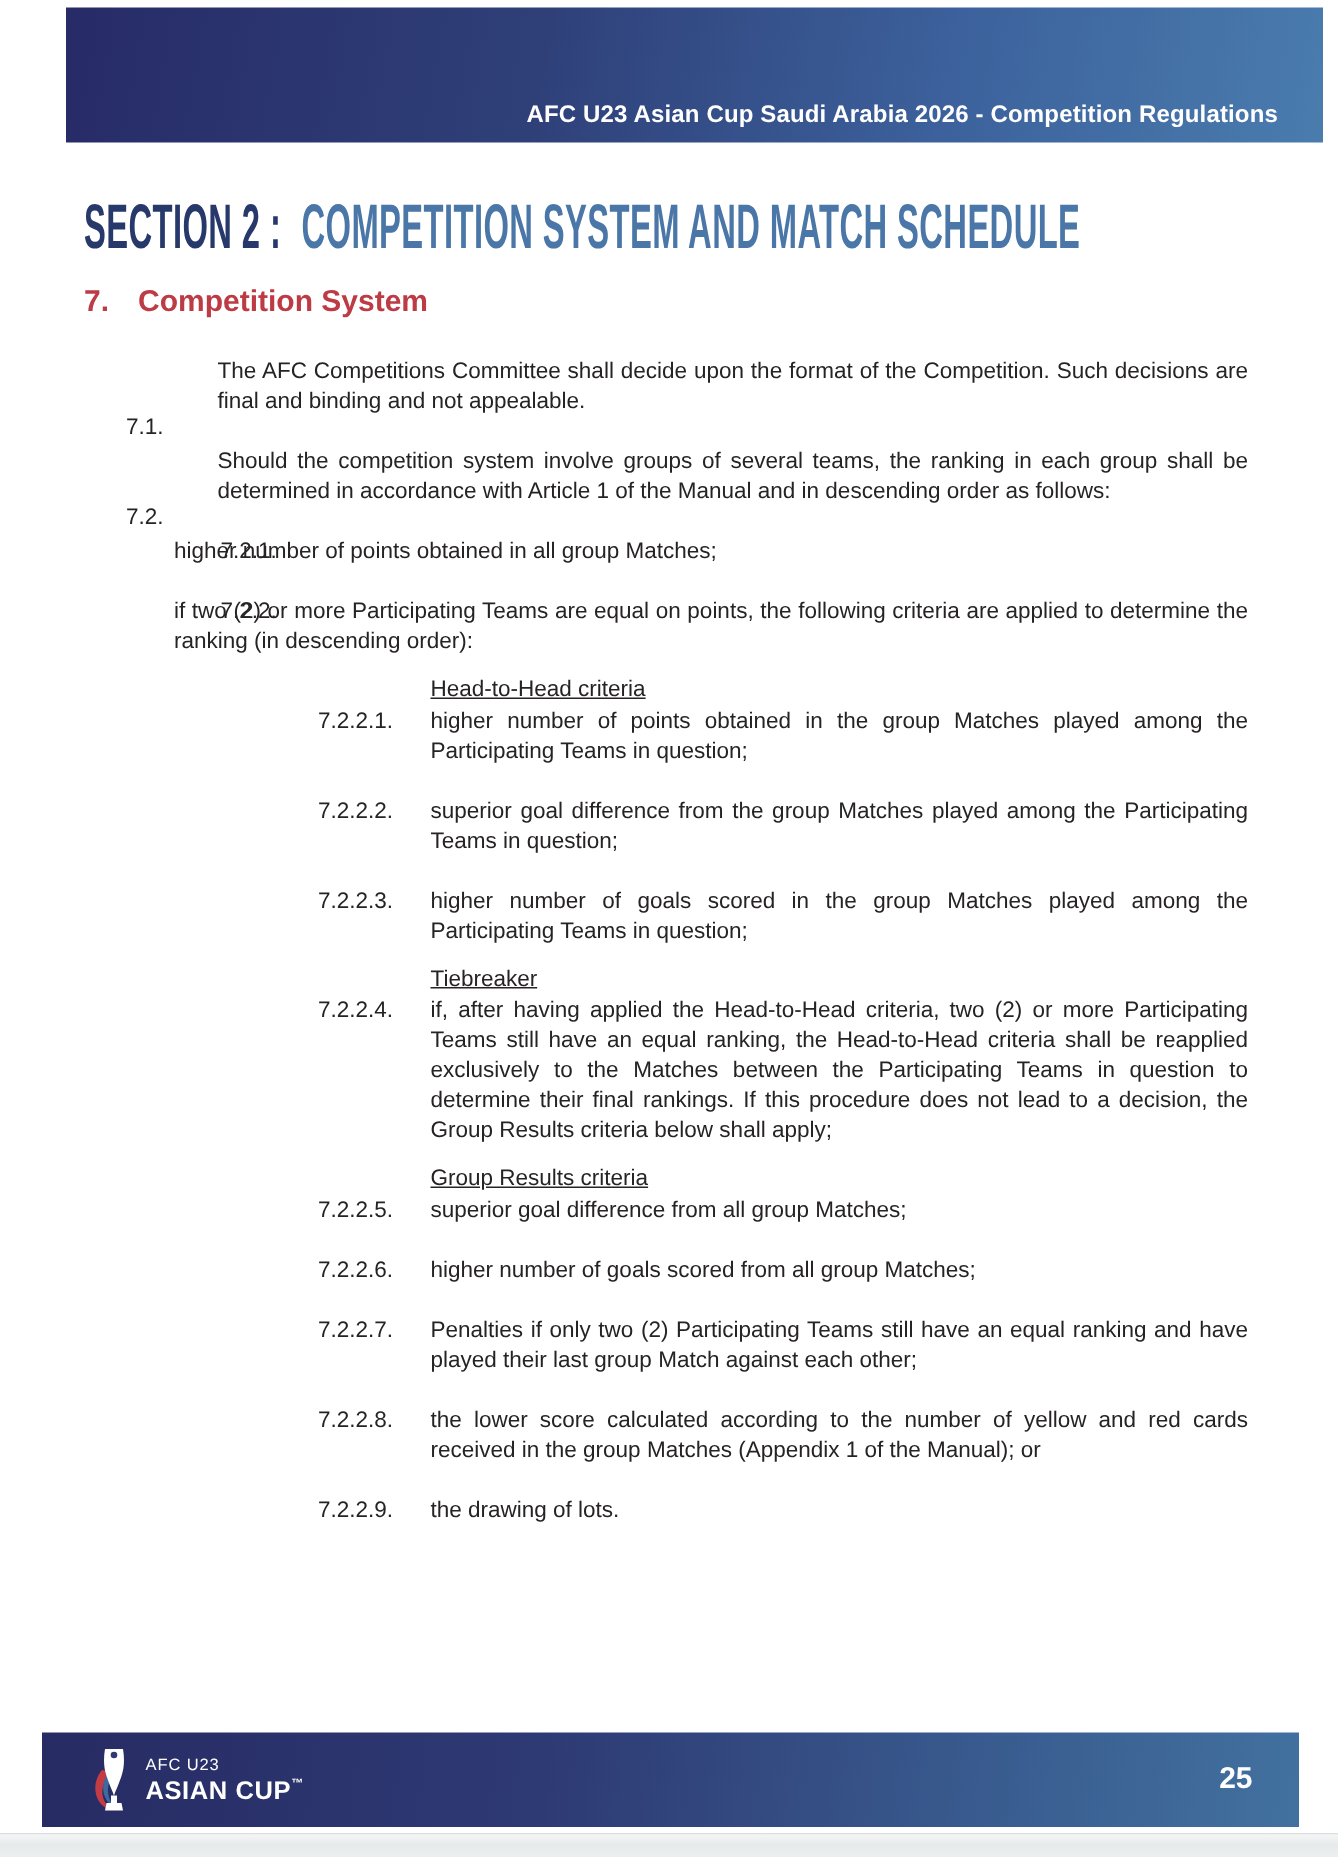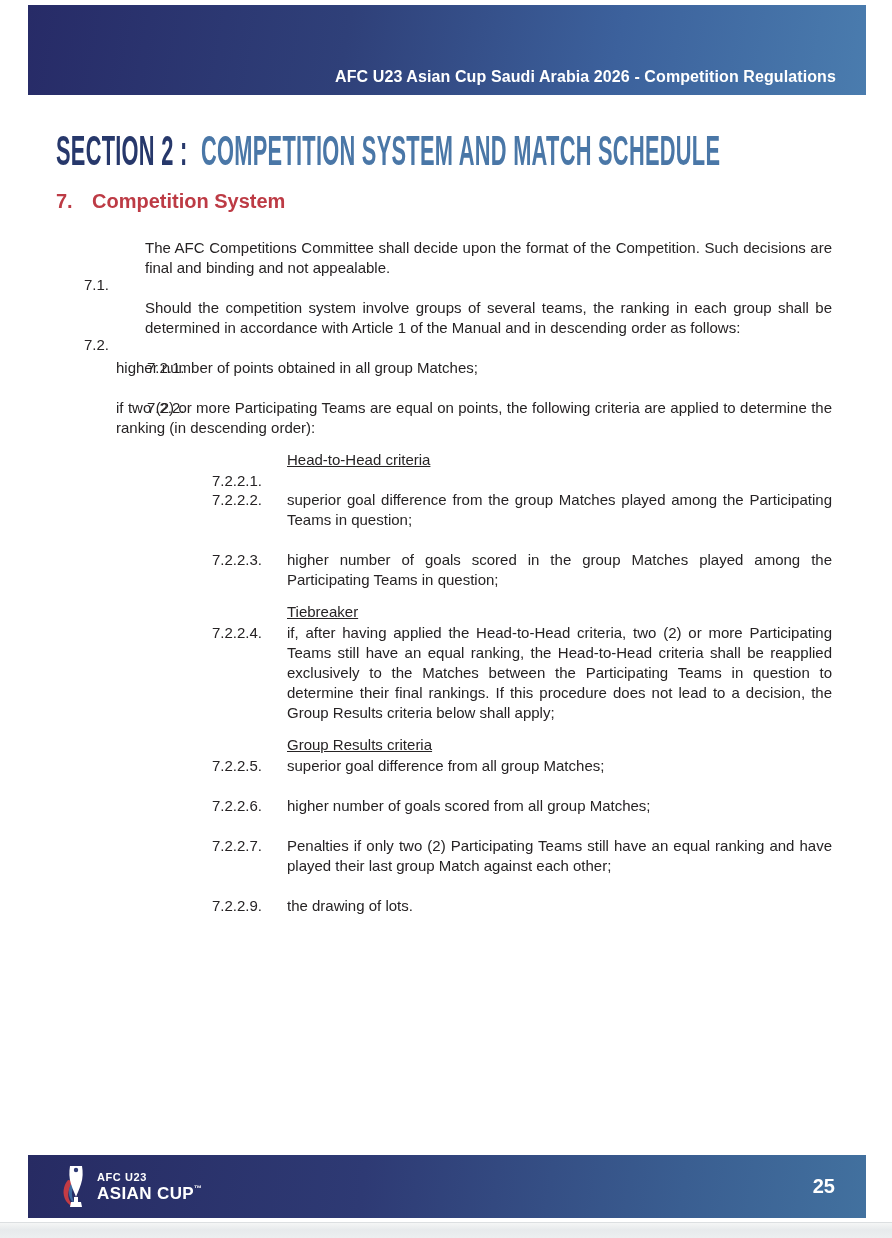--- a/index.html
+++ b/index.html
@@ -8,21 +8,21 @@
 
   .page {
     position:relative;
     width:892px; height:1238px;
     background:#ffffff;
     overflow:hidden;
   }
 
   
   .header-bar {
-    position:absolute; left:28px; top:5px;
+    position:absolute; left:44px; top:5px;
     width:838px; height:90px;
     background:linear-gradient(100deg, #272b67 0%, #2f4079 38%, #3c619c 70%, #4a7cae 100%);
     display:flex; align-items:flex-end; justify-content:flex-end;
     padding:0 30px 9px 0;
   }
   .header-title {
     color:#ffffff; font-size:16px; font-weight:bold;
     letter-spacing:0.1px;
   }
 
@@ -67,21 +67,21 @@
   
   .footer-bar {
     position:absolute; left:28px; top:1155px;
     width:838px; height:63px;
     background:linear-gradient(97deg, #272b63 0%, #2e3a74 40%, #3a5e91 78%, #42719f 100%);
     display:flex; align-items:center;
   }
   .logo { display:flex; align-items:center; margin-left:34px; }
   .logo-trophy { width:28px; height:46px; margin-right:7px; }
   .logo-text { color:#ffffff; line-height:1; }
-  .logo-line1 { font-size:11px; font-weight:bold; letter-spacing:0.6px; margin-bottom:2px; }
+  .logo-line1 { font-size:11px; font-weight:normal; letter-spacing:0.6px; margin-bottom:2px; }
   .logo-line2 { font-size:17px; font-weight:bold; letter-spacing:0.4px; }
   .logo-tm { font-size:8px; vertical-align:top; }
   .page-number {
     margin-left:auto; margin-right:31px;
     color:#ffffff; font-size:20px; font-weight:600;
   }
 
   
   .bottom-edge {
     position:absolute; left:0; right:0; bottom:0; height:16px;
@@ -126,20 +126,21 @@
 
     <div class="clause l2">
       <span class="num">7.2.2.</span>
       <div class="txt">if two (2) or more Participating Teams are equal on points, the following criteria are applied to determine the ranking (in descending order):</div>
     </div>
 
     <div class="subhead">Head-to-Head criteria</div>
 
     <div class="clause l3 after-subhead">
       <span class="num">7.2.2.1.</span>
+      <div class="txt">higher number of points obtained in the group Matches played among the Participating Teams in question;</div>
     </div>
 
     <div class="clause l3">
       <span class="num">7.2.2.2.</span>
       <div class="txt">superior goal difference from the group Matches played among the Participating Teams in question;</div>
     </div>
 
     <div class="clause l3">
       <span class="num">7.2.2.3.</span>
       <div class="txt">higher number of goals scored in the group Matches played among the Participating Teams in question;</div>
@@ -162,20 +163,24 @@
     <div class="clause l3">
       <span class="num">7.2.2.6.</span>
       <div class="txt">higher number of goals scored from all group Matches;</div>
     </div>
 
     <div class="clause l3">
       <span class="num">7.2.2.7.</span>
       <div class="txt">Penalties if only two (2) Participating Teams still have an equal ranking and have played their last group Match against each other;</div>
     </div>
 
+    <div class="clause l3">
+      <span class="num">7.2.2.8.</span>
+      <div class="txt">the lower score calculated according to the number of yellow and red cards received in the group Matches (Appendix 1 of the Manual); or</div>
+    </div>
 
     <div class="clause l3">
       <span class="num">7.2.2.9.</span>
       <div class="txt">the drawing of lots.</div>
     </div>
 
   </div>
 
   <div class="footer-bar">
     <div class="logo">

